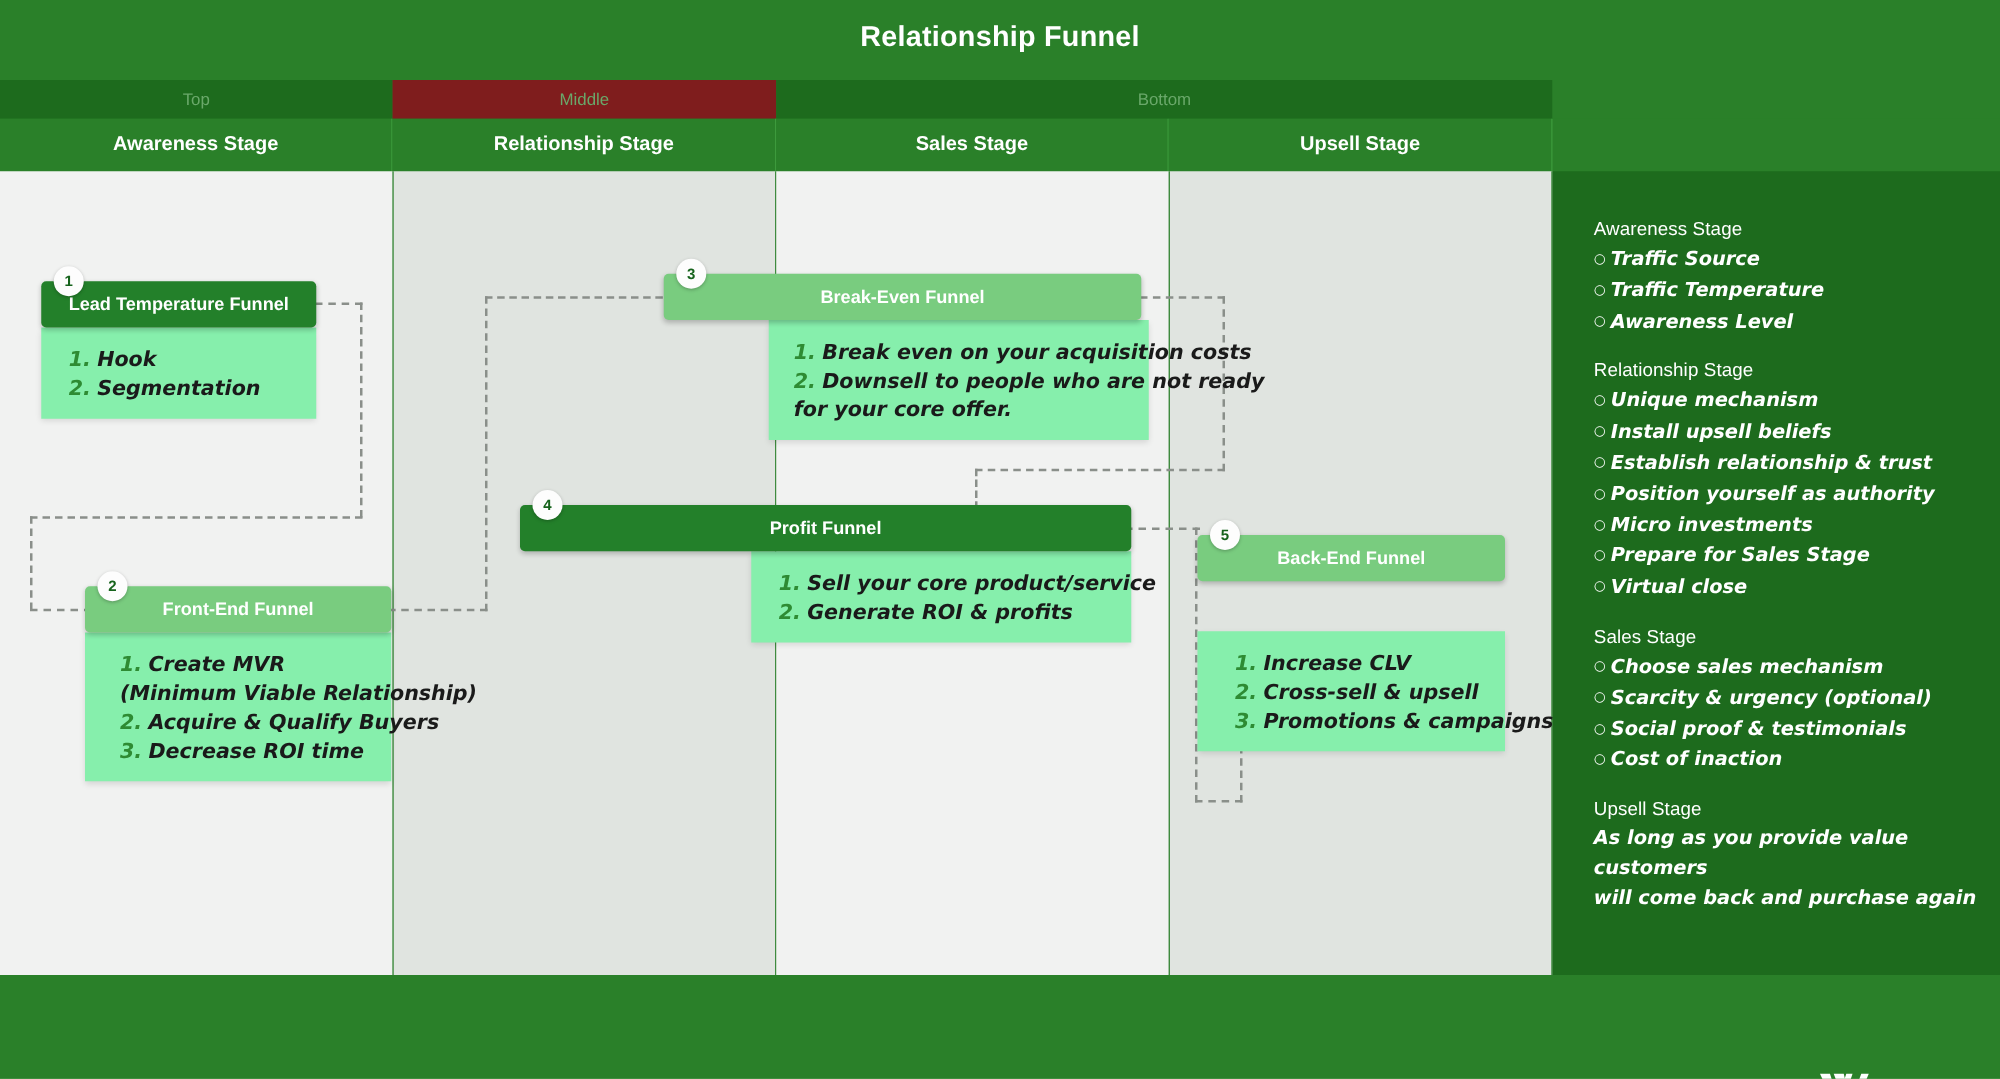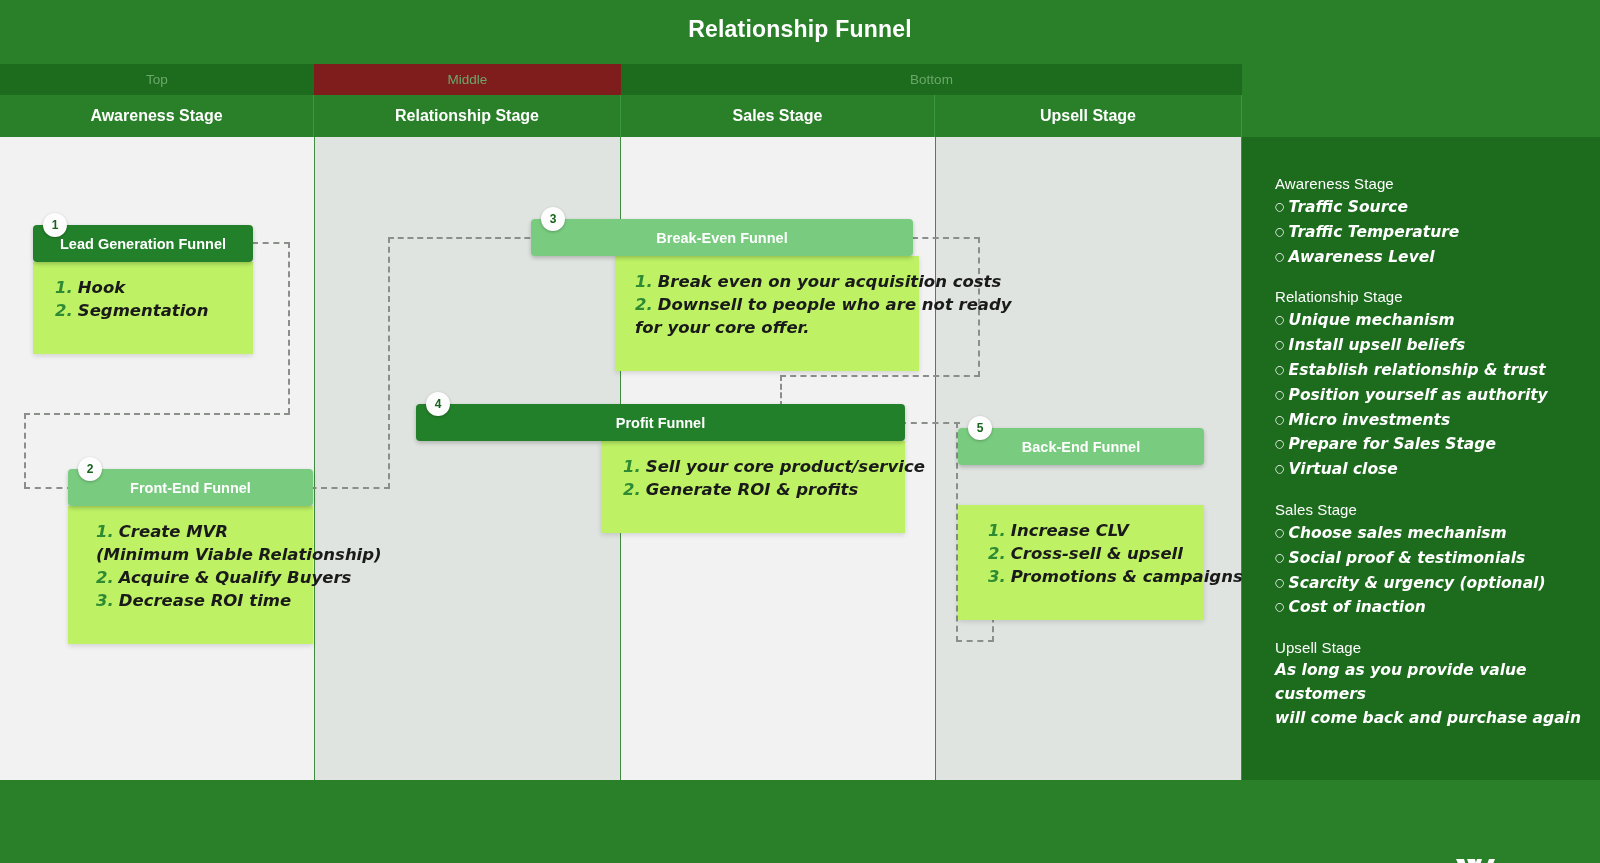--- a/index.html
+++ b/index.html
@@ -104,23 +104,23 @@
   .card .hdr.lite{ background:#79cc7f; }
   .card .badge{
     position:absolute; top:-12px; left:10px;
     width:24px; height:24px; border-radius:50%;
     background:#fdfdfd; color:#16631c;
     font-size:12px; font-weight:bold;
     display:flex; align-items:center; justify-content:center;
     box-shadow:0 1px 3px rgba(0,0,0,.25);
   }
   .card .body{
-    background:#bef264;
+    background:#86efac;
     box-shadow:0 2px 5px rgba(0,0,0,.13);
-    padding:14px 18px 32px 22px;
+    padding:14px 18px 13px 22px;
   }
   .card .body ol{ list-style:none; }
   .card .body li{
     font-family:"DejaVu Sans", sans-serif;
     font-style:italic; font-weight:bold;
     font-size:16.5px; line-height:23px;
     color:#1a1a1a; white-space:nowrap;
   }
   .card .body li .n{ color:#2e8b33; margin-right:5px; }
   .card .body li .cont{ display:block; }
@@ -170,21 +170,21 @@
   <div class="conn v" style="left:780px; top:375px;  height:32px;"></div>
 
   <div class="conn h" style="left:900px; top:422px;  width:60px;"></div>
   <div class="conn v" style="left:956px; top:422px;  height:220px;"></div>
   <div class="conn h" style="left:956px; top:640px;  width:38px;"></div>
   <div class="conn v" style="left:992px; top:548px;  height:94px;"></div>
 
   <div class="card" style="left:33px; top:225px; width:220px;">
     <div class="hdr dark">
       <span class="badge">1</span>
-      <span>Lead Generation Funnel</span>
+      <span>Lead Temperature Funnel</span>
     </div>
     <div class="body">
       <ol>
         <li><span class="n">1.</span><span>Hook</span></li>
         <li><span class="n">2.</span><span>Segmentation</span></li>
       </ol>
     </div>
   </div>
 
   <div class="card" style="left:68px; top:469px; width:245px;">
@@ -262,22 +262,22 @@
         <li><span class="bullet">○</span><span>Micro investments</span></li>
         <li><span class="bullet">○</span><span>Prepare for Sales Stage</span></li>
         <li><span class="bullet">○</span><span>Virtual close</span></li>
       </ul>
     </div>
 
     <div class="info-group">
       <h4>Sales Stage</h4>
       <ul>
         <li><span class="bullet">○</span><span>Choose sales mechanism</span></li>
+        <li><span class="bullet">○</span><span>Scarcity &amp; urgency (optional)</span></li>
         <li><span class="bullet">○</span><span>Social proof &amp; testimonials</span></li>
-        <li><span class="bullet">○</span><span>Scarcity &amp; urgency (optional)</span></li>
         <li><span class="bullet">○</span><span>Cost of inaction</span></li>
       </ul>
     </div>
 
     <div class="info-group">
       <h4>Upsell Stage</h4>
       <div class="info-note">As long as you provide value customers</div>
       <div class="info-note">will come back and purchase again</div>
     </div>
 

